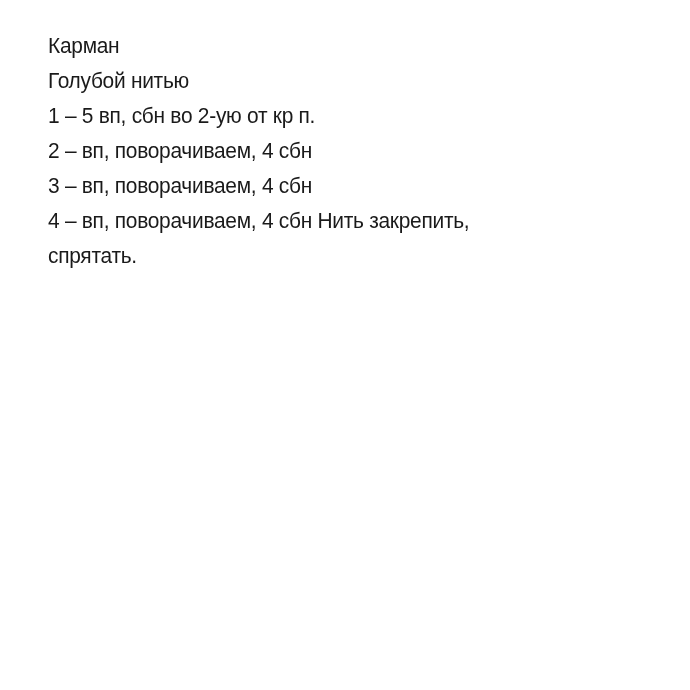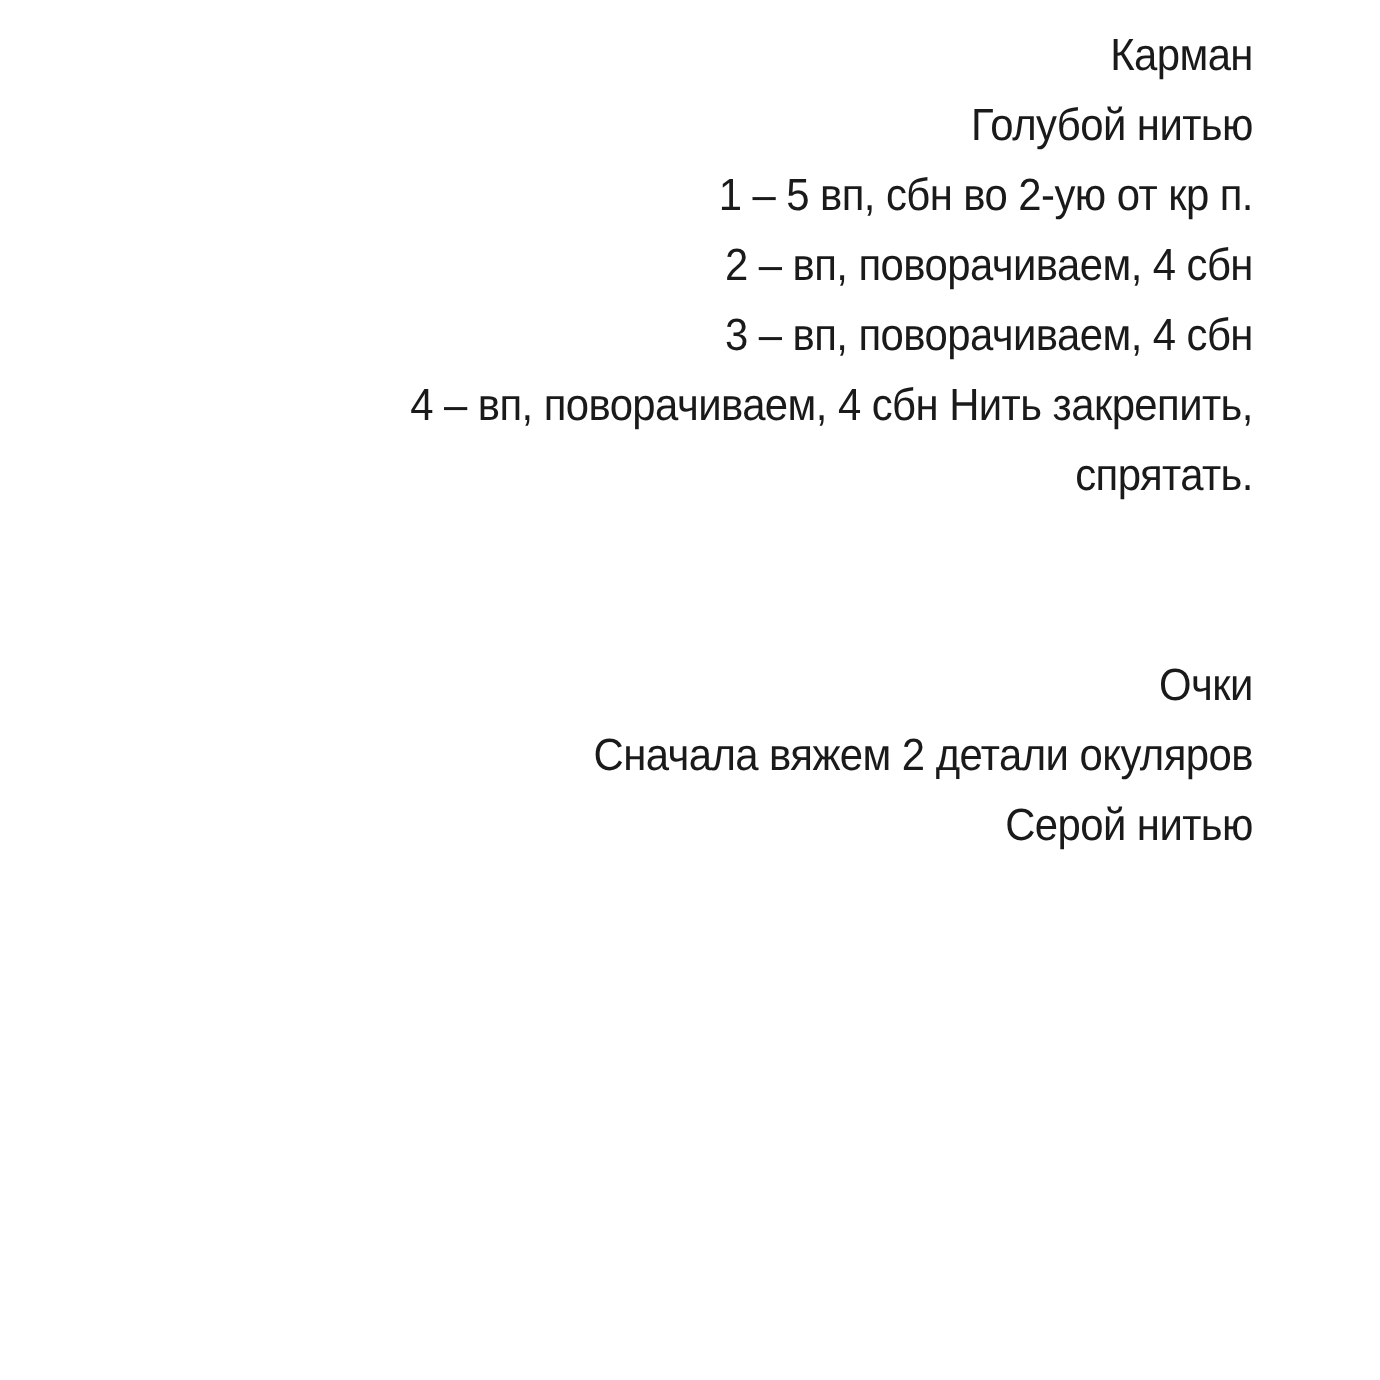--- a/index.html
+++ b/index.html
@@ -11,23 +11,22 @@
       width: 690px;
       height: 690px;
       overflow: hidden;
       position: relative;
       font-family: "Liberation Sans", sans-serif;
       color: #1a1a1a;
     }
     .doc {
       position: absolute;
       left: 48px;
-      top: 10px;
+      top: 28px;
       right: 20px;
-      text-align: right;
     }
     .line {
       font-size: 22.5px;
       line-height: 35px;
       height: 35px;
       white-space: nowrap;
       letter-spacing: -0.3px;
       transform: scaleX(0.93);
       transform-origin: left center;
     }
@@ -48,19 +47,14 @@
     <div class="line">3 – вп, поворачиваем, 4 сбн</div>
     <div class="line">4 – вп, поворачиваем, 4 сбн Нить закрепить,</div>
     <div class="line">спрятать.</div>
   </div>
 
   <div class="gap"></div>
 
 
   <div class="gap"></div>
 
-  <div class="section">
-    <div class="line">Очки</div>
-    <div class="line">Сначала вяжем 2 детали окуляров</div>
-    <div class="line">Серой нитью</div>
-  </div>
 
 </div>
 
 </body></html>

